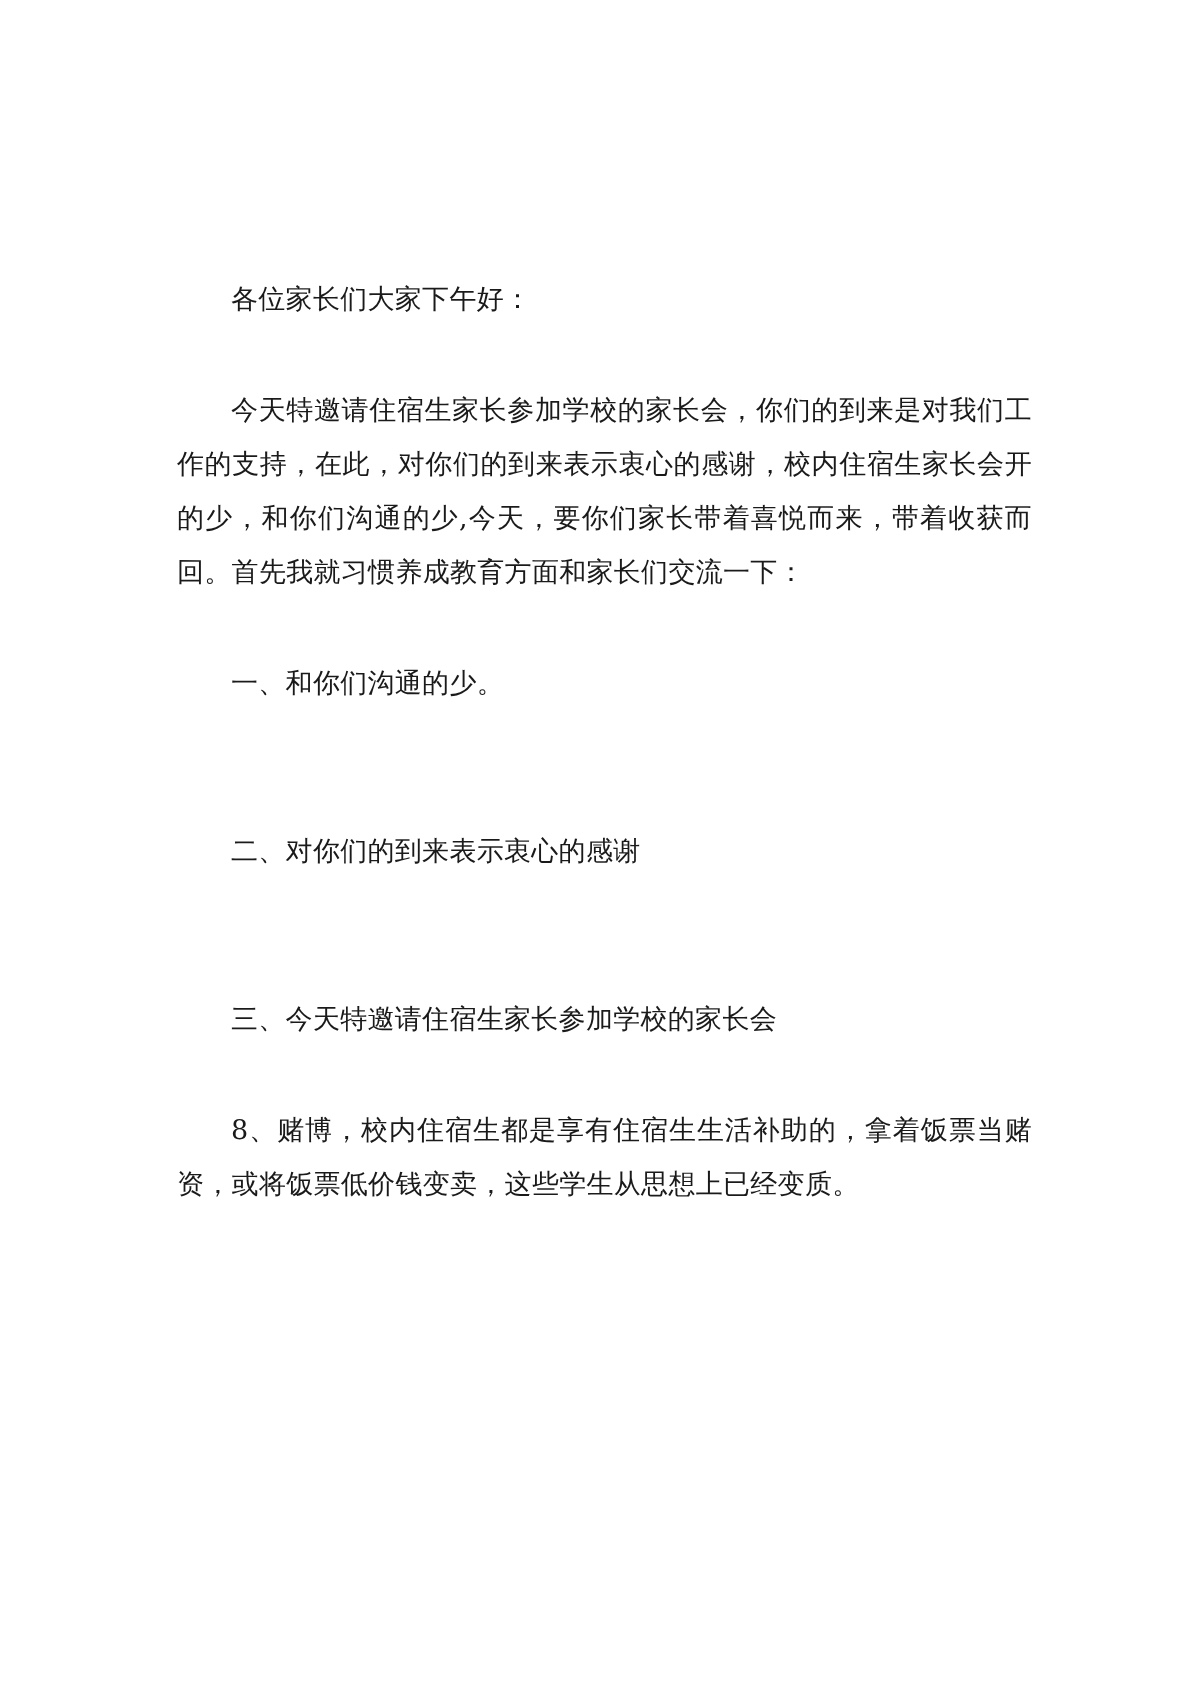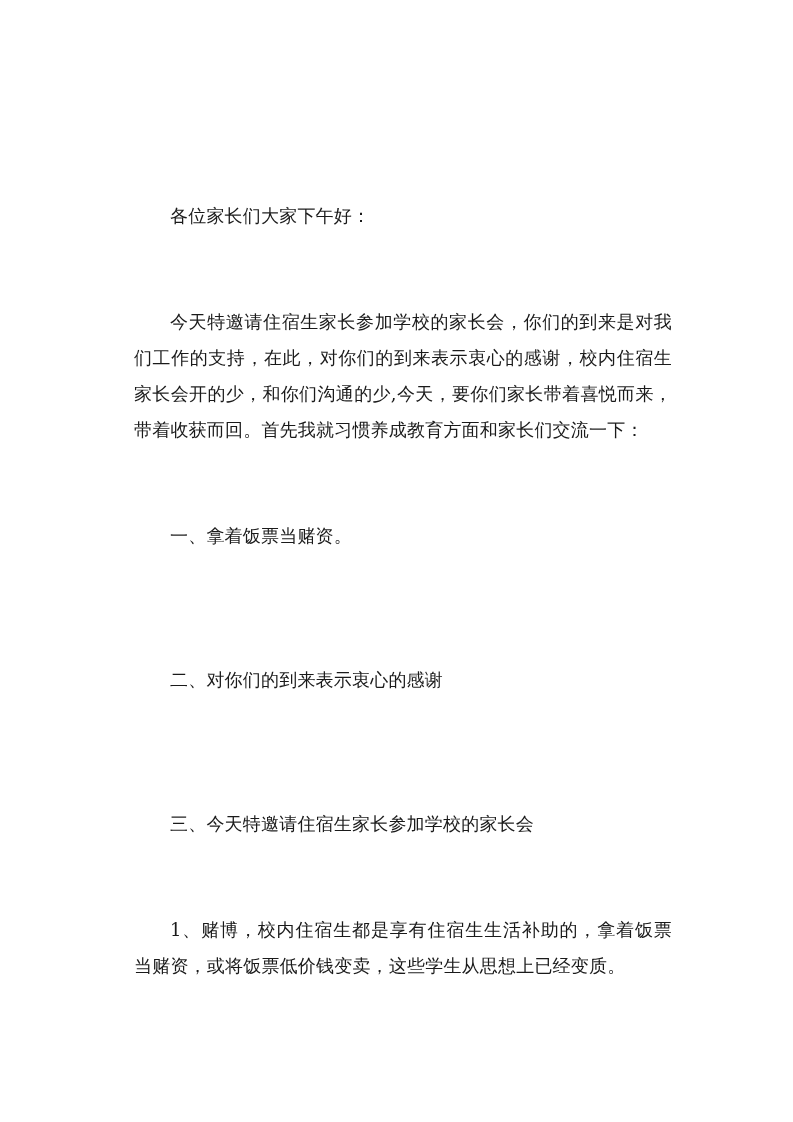--- a/index.html
+++ b/index.html
@@ -7,36 +7,36 @@
     .page {
       position: absolute; left: 0; top: 0; width: 793px; height: 1122px; background: #ffffff;
     }
     .content {
       position: absolute; left: 118px; top: 182px; width: 570px;
       font-family: "DejaVu Serif", "Liberation Serif", serif;
       font-size: 18px; line-height: 36px; color: #1a1a1a;
       letter-spacing: 0.2px;
     }
     .p {
-      margin: 16px; text-indent: 36px; text-align: justify; text-align-last: left;
+      margin: 0; text-indent: 36px; text-align: justify; text-align-last: left;
     }
     .gap { height: 38px; }
   </style>
 </head>
 <body>
 
 <div class="page">
   <div class="content">
     <p class="p">各位家长们大家下午好：</p>
     <div class="gap"></div>
     <p class="p">今天特邀请住宿生家长参加学校的家长会，你们的到来是对我们工作的支持，在此，对你们的到来表示衷心的感谢，校内住宿生家长会开的少，和你们沟通的少,今天，要你们家长带着喜悦而来，带着收获而回。首先我就习惯养成教育方面和家长们交流一下：</p>
     <div class="gap"></div>
-    <p class="p">一、拿着饭票当赌资。</p>
+    <p class="p">一、和你们沟通的少。</p>
     <div class="gap"></div>
     <div class="gap"></div>
     <p class="p">二、对你们的到来表示衷心的感谢</p>
     <div class="gap"></div>
     <div class="gap"></div>
     <p class="p">三、今天特邀请住宿生家长参加学校的家长会</p>
     <div class="gap"></div>
-    <p class="p">1、赌博，校内住宿生都是享有住宿生生活补助的，拿着饭票当赌资，或将饭票低价钱变卖，这些学生从思想上已经变质。</p>
+    <p class="p">8、赌博，校内住宿生都是享有住宿生生活补助的，拿着饭票当赌资，或将饭票低价钱变卖，这些学生从思想上已经变质。</p>
   </div>
 </div>
 
 </body></html>

